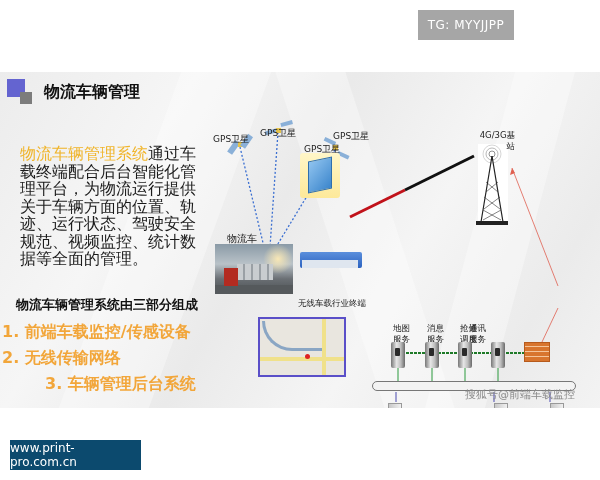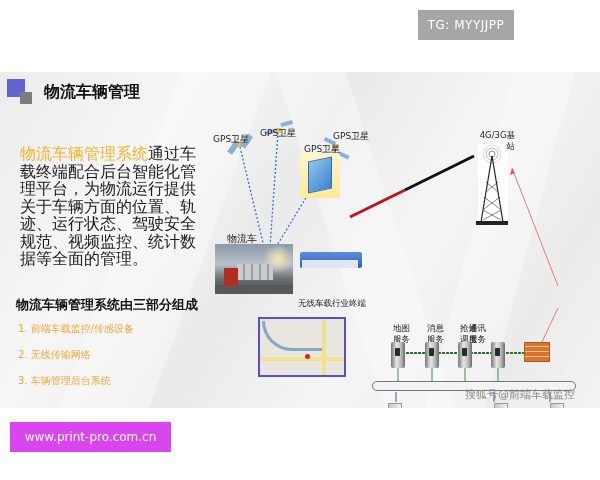--- a/index.html
+++ b/index.html
@@ -30,21 +30,21 @@
   .intro {
     position: absolute; left: 20px; top: 73px; width: 180px;
     font-size: 16px; line-height: 17.5px; color: #1a1a1a;
   }
   .intro .hl { color: #f0b429; }
 
   .parts-head {
     position: absolute; left: 16px; top: 224px; font-size: 13px; font-weight: bold; color: #111;
   }
   .part {
-    position: absolute; left: 18px; font-size: 10px; font-weight: normal; color: #f2a63a;
+    position: absolute; left: 2px; font-size: 16px; font-weight: bold; color: #f2a63a;
   }
 
   .diagram { position: absolute; left: 0; top: 0; width: 600px; height: 336px; }
   .lbl { position: absolute; font-size: 9px; color: #222; white-space: nowrap; }
   .lbl-sm { position: absolute; font-size: 8.5px; color: #222; line-height: 11px; text-align: right; }
 
   .truck-photo {
     position: absolute; left: 215px; top: 172px; width: 78px; height: 50px;
     background: linear-gradient(180deg, #8a9aa6 0%, #b9c2c8 40%, #6a6f74 70%, #4b4f52 100%);
     overflow: hidden;
@@ -99,22 +99,22 @@
   .apn {
     position: absolute; left: 530px; top: 212px; width: 60px; height: 22px;
     background: radial-gradient(ellipse at 50% 40%, #8fd4ef 0%, #4bb3dd 60%, #2b94c7 100%);
     border-radius: 14px 16px 12px 14px;
     display: flex; align-items: center; justify-content: center;
     font-size: 9px; font-weight: bold; color: #0d2f4a;
   }
   .watermark-sohu { position: absolute; left: 465px; top: 315px; font-size: 11px; color: #8a8a8a; }
 
   .site-badge {
-    position: absolute; left: 10px; top: 422px; width: 161px; height: 30px;
-    background: #d946ef; color: #ffffff; font-size: 12px;
+    position: absolute; left: 10px; top: 440px; width: 131px; height: 30px;
+    background: #0c4a6e; color: #ffffff; font-size: 12px;
     display: flex; align-items: center; justify-content: center;
   }
 </style>
 </head>
 <body>
 
 <div class="tg-badge">TG: MYYJJPP</div>
 
 <div class="slide">
   <div class="facet" style="left:120px;top:0;width:90px;height:336px;transform:skewX(-20deg);"></div>
@@ -127,21 +127,21 @@
   </div>
   <div class="slide-title">物流车辆管理</div>
 
   <div class="intro">
     <span class="hl">物流车辆管理系统</span><span>通过车载终端配合后台智能化管理平台，为物流运行提供关于车辆方面的位置、轨迹、运行状态、驾驶安全规范、视频监控、统计数据等全面的管理。</span>
   </div>
 
   <div class="parts-head">物流车辆管理系统由三部分组成</div>
   <div class="part" style="top:250px;">1. 前端车载监控/传感设备</div>
   <div class="part" style="top:276px;">2. 无线传输网络</div>
-  <div class="part" style="top:302px;">3. 车辆管理后台系统</div>
+  <div class="part" style="top:302px;margin-left:43px;">3. 车辆管理后台系统</div>
 
   <div class="diagram">
     <svg width="600" height="336" style="position:absolute;left:0;top:0;">
       <line x1="240" y1="75" x2="264" y2="175" stroke="#3b6fd1" stroke-width="1.3" stroke-dasharray="2,2"></line>
       <line x1="278" y1="60" x2="270" y2="175" stroke="#3b6fd1" stroke-width="1.3" stroke-dasharray="2,2"></line>
       <line x1="335" y1="78" x2="276" y2="175" stroke="#3b6fd1" stroke-width="1.3" stroke-dasharray="2,2"></line>
       <line x1="350" y1="145" x2="405" y2="118" stroke="#c1121a" stroke-width="3"></line>
       <line x1="405" y1="118" x2="474" y2="84" stroke="#111" stroke-width="3"></line>
       <line x1="512" y1="96" x2="558" y2="214" stroke="#e06050" stroke-width="0.8"></line>
       <polygon points="512,96 510,103 515,101" fill="#e06050"></polygon>

